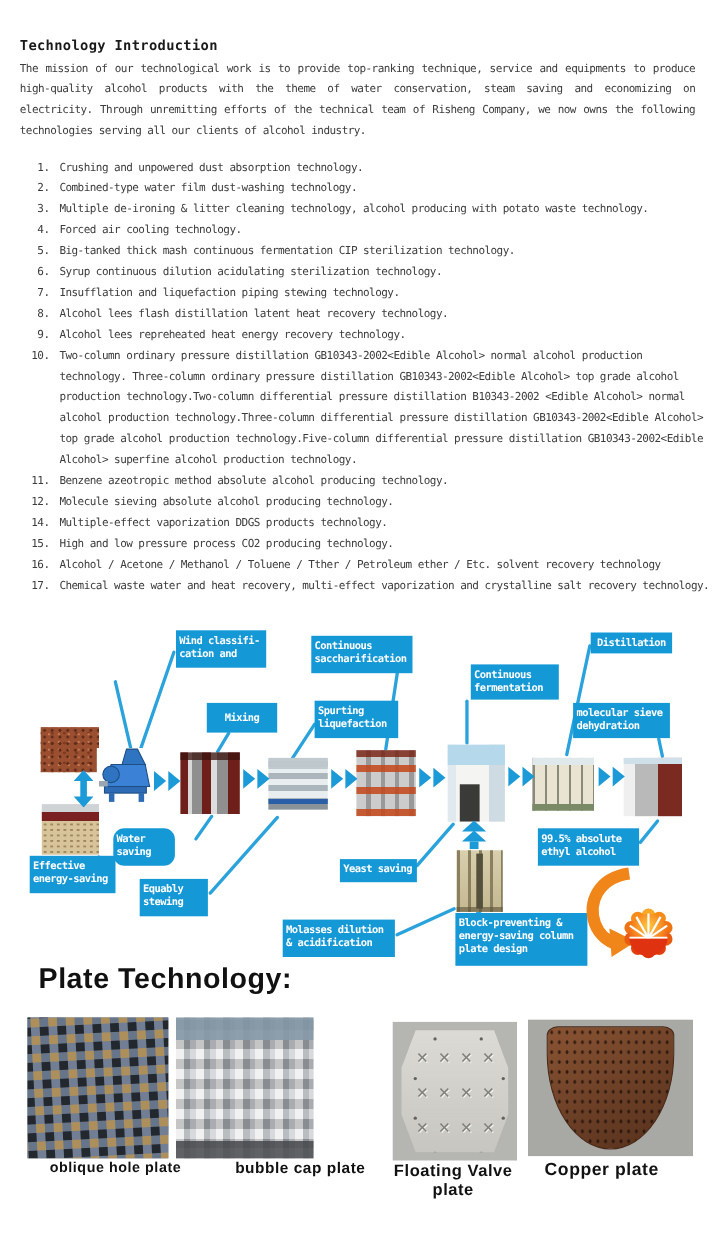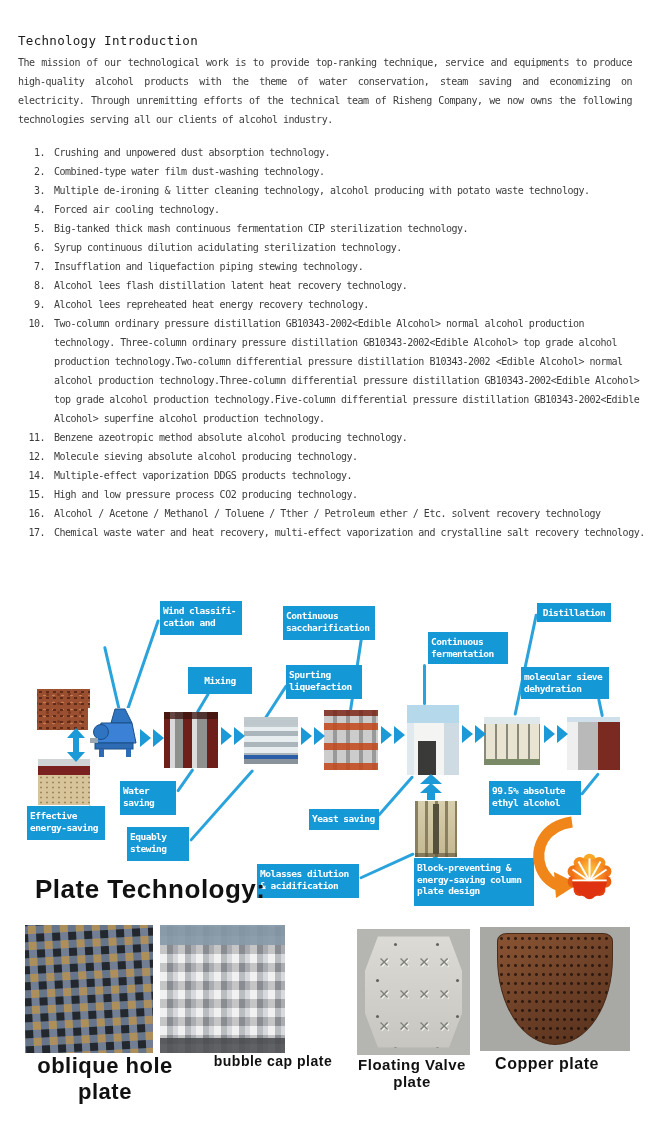--- a/index.html
+++ b/index.html
@@ -1,26 +1,26 @@
 <!DOCTYPE html>
 <html><head>
 <meta charset="utf-8">
 <style>
   html,body{margin:0;padding:0;background:#ffffff;}
   .page{position:relative;width:650px;height:1137px;background:#ffffff;overflow:hidden;
         font-family:"DejaVu Sans Mono", monospace;color:#3c3c3c;}
   
-  .title{margin:33px 0 0 18px;font-size:12.5px;font-weight:normal;color:#1a1a1a;letter-spacing:.3px;}
+  .title{margin:33px 0 0 18px;font-size:12.5px;font-weight:bold;color:#1a1a1a;letter-spacing:.3px;}
   .intro{margin:5px 18px 0 18px;font-size:10px;line-height:19px;letter-spacing:-.5px;text-align:justify;}
   ol.tech{list-style:none;margin:14px 2px 0 18px;padding:0;font-size:10px;line-height:19px;letter-spacing:-.5px;}
   ol.tech li{display:flex;margin:0;}
   ol.tech .num{flex:none;width:27px;text-align:right;margin-right:9px;}
   ol.tech .txt{flex:1;}
   
-  .diagram{position:absolute;left:0;top:570px;width:650px;height:310px;margin-top:28px;}
+  .diagram{position:absolute;left:0;top:570px;width:650px;height:310px;}
   .dlabel{position:absolute;background:#1598d6;color:#ffffff;font-size:9.5px;line-height:11.5px;
           font-weight:bold;letter-spacing:-.5px;padding:4px 3px;box-sizing:border-box;white-space:pre-line;}
   .dlabel.ctr{display:flex;align-items:center;justify-content:center;padding:0;}
   .conn{position:absolute;height:2.5px;background:#2aa2dc;transform-origin:0 0;border-radius:2px;}
   .photo{position:absolute;overflow:hidden;}
   .arrow{position:absolute;}
   
   .p-raw{background:#9a4f30;
     background-image:radial-gradient(#5f2a18 1.2px,transparent 1.6px),radial-gradient(#c87a50 1px,transparent 1.4px),radial-gradient(#7c3a22 1.4px,transparent 1.8px);
     background-size:7px 6px,9px 7px,11px 9px;background-position:0 0,3px 3px,5px 1px;}
@@ -245,21 +245,21 @@
     <div class="dlabel" style="left:283px;top:8px;width:92px;height:34px;">Continuous
 saccharification</div>
     <div class="dlabel ctr" style="left:537px;top:5px;width:74px;height:19px;">Distillation</div>
     <div class="dlabel" style="left:428px;top:34px;width:80px;height:32px;">Continuous
 fermentation</div>
     <div class="dlabel ctr" style="left:188px;top:69px;width:64px;height:27px;">Mixing</div>
     <div class="dlabel" style="left:286px;top:67px;width:76px;height:34px;">Spurting
 liquefaction</div>
     <div class="dlabel" style="left:521px;top:69px;width:88px;height:32px;">molecular sieve
 dehydration</div>
-    <div class="dlabel" style="left:120px;top:183px;width:56px;height:34px;">Water
+    <div class="dlabel" style="left:103px;top:183px;width:56px;height:34px;border-radius:10px;">Water
 saving</div>
     <div class="dlabel" style="left:27px;top:208px;width:78px;height:34px;">Effective
 energy-saving</div>
     <div class="dlabel" style="left:127px;top:229px;width:62px;height:34px;">Equably
 stewing</div>
     <div class="dlabel" style="left:309px;top:211px;width:70px;height:21px;">Yeast saving</div>
     <div class="dlabel" style="left:489px;top:183px;width:92px;height:34px;">99.5% absolute
 ethyl alcohol</div>
     <div class="dlabel" style="left:257px;top:266px;width:102px;height:34px;">Molasses dilution
 &amp; acidification</div>
@@ -328,18 +328,18 @@
         <span>✕</span>
         <span>✕</span>
         <span>✕</span>
       </div>
     </div>
   </div>
   <div class="pphoto ph4" style="left:480px;top:927px;width:150px;height:124px;">
     <div class="shield"></div>
   </div>
 
-  <div class="caption" style="left:15px;width:180px;font-size:22px;">oblique hole plate</div>
+  <div class="caption" style="left:15px;width:180px;font-size:13px;">oblique hole plate</div>
   <div class="caption" style="left:198px;width:150px;font-size:14px;">bubble cap plate</div>
   <div class="caption" style="left:343px;width:138px;font-size:15px;top:1056px;">Floating Valve plate</div>
   <div class="caption" style="left:487px;width:120px;font-size:16px;top:1055px;">Copper plate</div>
 
 </div>
 
 </body></html>

